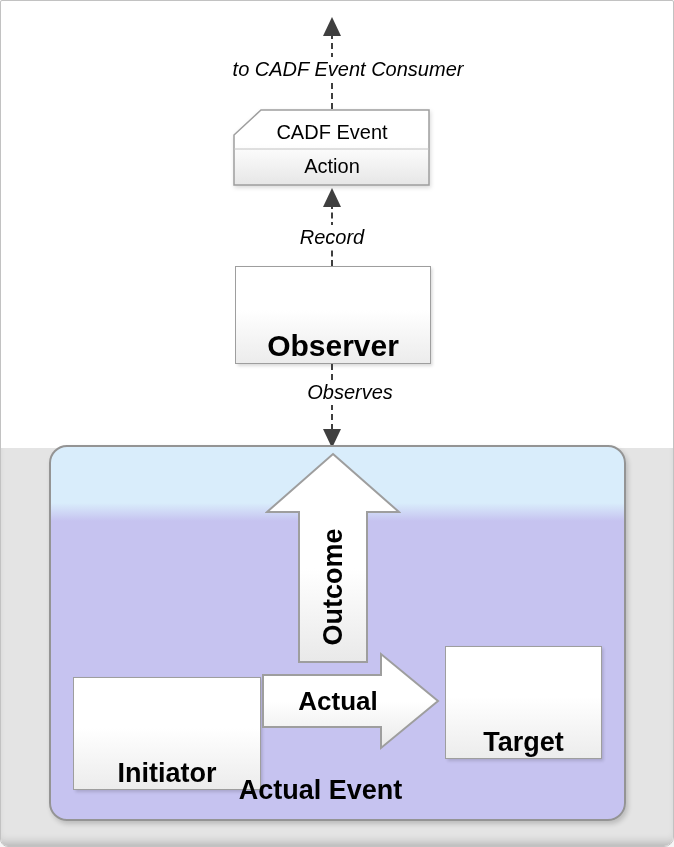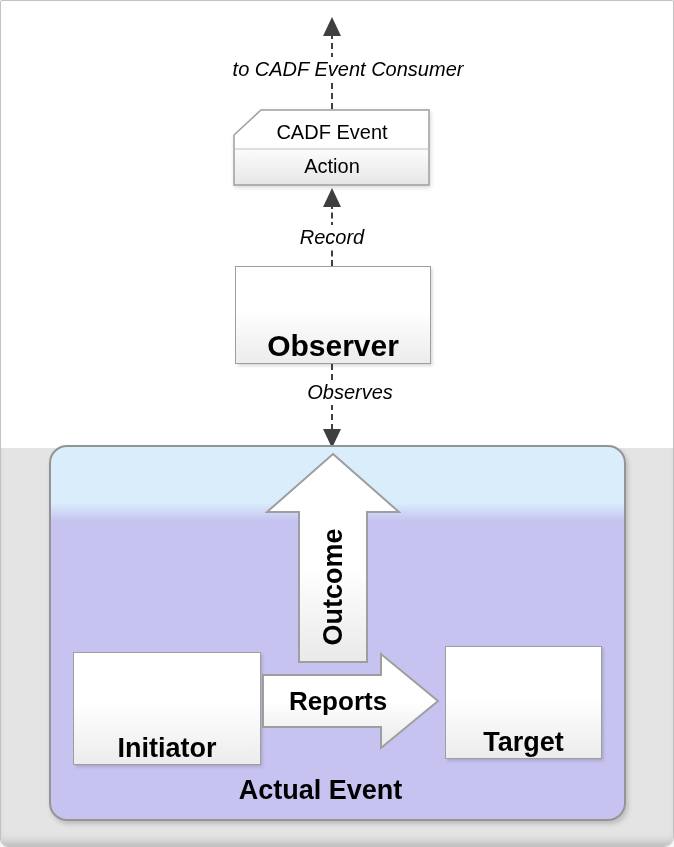--- a/index.html
+++ b/index.html
@@ -153,34 +153,34 @@
     <defs>
       <linearGradient id="gradOutcome" x1="0" y1="0" x2="0" y2="1">
         <stop offset="0.55" stop-color="#ffffff"></stop>
         <stop offset="1" stop-color="#e9e9e9"></stop>
       </linearGradient>
     </defs>
     <polygon points="68,3 134,61 102,61 102,211 34,211 34,61 2,61" fill="url(#gradOutcome)" stroke="#9e9e9e" stroke-width="2"></polygon>
   </svg>
   <div class="outcome-text">Outcome</div>
 
-  <div class="node" style="left:72px; top:651px; width:188px; height:113px;">
+  <div class="node" style="left:72px; top:676px; width:188px; height:113px;">
     <span class="node-label" style="font-size:27px;">Initiator</span>
   </div>
 
   <svg class="big-arrow" style="left:260px; top:650px;" width="180" height="100" viewBox="0 0 180 100">
     <defs>
       <linearGradient id="gradAction" x1="0" y1="0" x2="0" y2="1">
         <stop offset="0.5" stop-color="#ffffff"></stop>
         <stop offset="1" stop-color="#e9e9e9"></stop>
       </linearGradient>
     </defs>
     <polygon points="2,24 120,24 120,3 177,50 120,97 120,76 2,76" fill="url(#gradAction)" stroke="#9e9e9e" stroke-width="2"></polygon>
   </svg>
-  <div class="action-text">Reports</div>
+  <div class="action-text">Actual</div>
 
   <div class="node" style="left:444px; top:645px; width:157px; height:113px;">
     <span class="node-label" style="font-size:27px;">Target</span>
   </div>
 
   <div class="actual-event-label">Actual Event</div>
 
 </div>
 
 </body></html>

